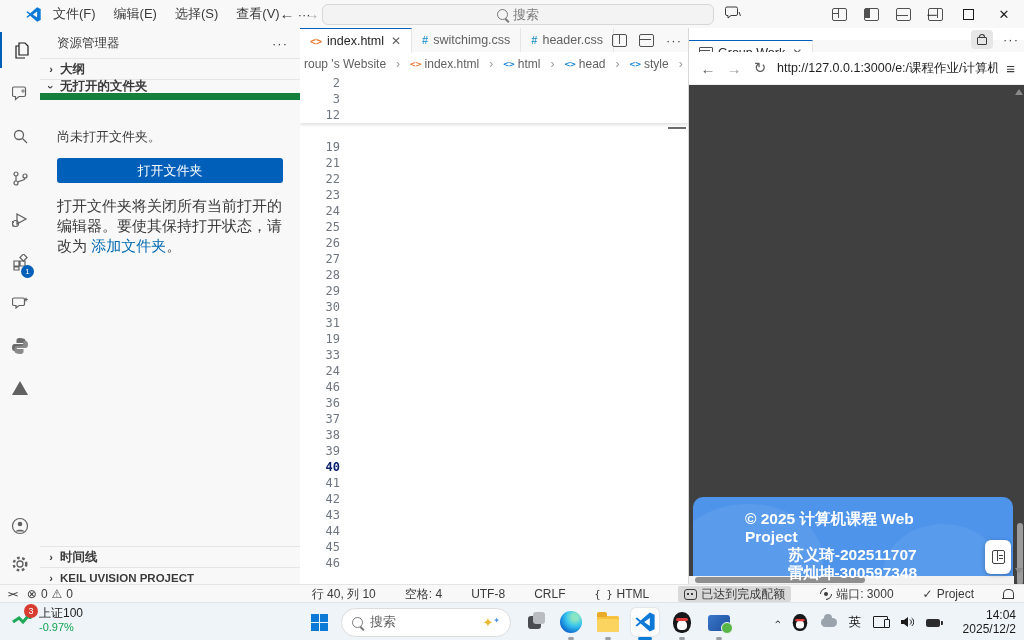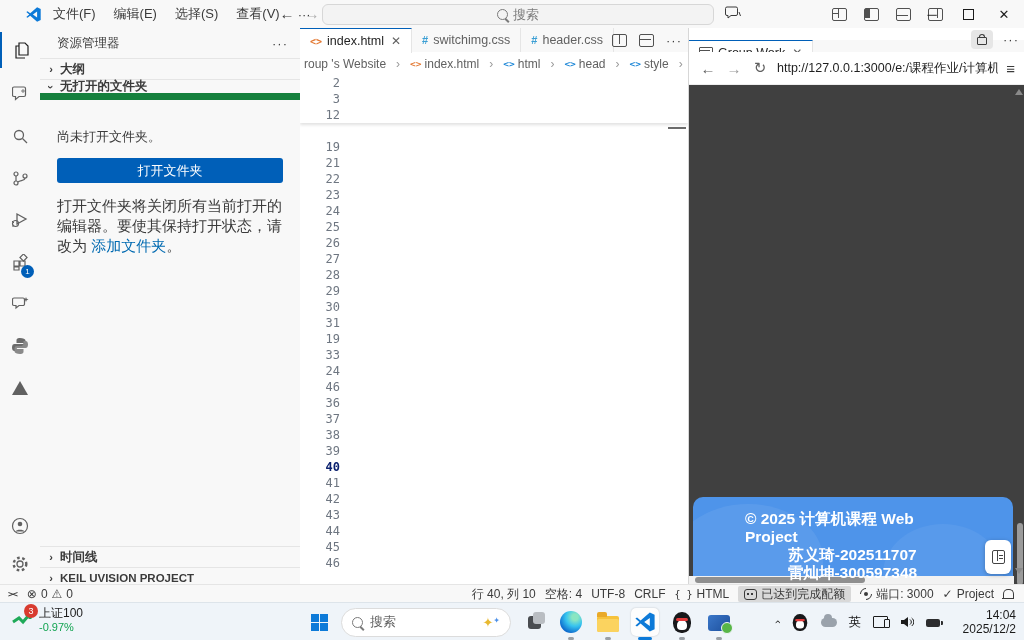--- a/index.html
+++ b/index.html
@@ -93,21 +93,21 @@
   #v-scroll{position:absolute;right:0;top:0;width:11px;bottom:8px;}
   .scr-arrow{position:absolute;left:1px;width:0;height:0;border-left:4px solid transparent;border-right:4px solid transparent;}
   #v-up{top:4px;border-bottom:6px solid #8a8a8a;}
   #v-dn{bottom:2px;border-top:6px solid #8a8a8a;}
   #v-thumb{position:absolute;right:2px;top:438px;width:6px;height:62px;background:#9b9b9b;border-radius:3px;}
   #h-scroll{position:absolute;left:0;right:11px;bottom:0;height:8px;background:#f2f2f2;}
   #h-thumb{position:absolute;left:6px;top:1px;width:170px;height:6px;background:#8f8f8f;border-radius:3px;}
   
   #statusbar{position:absolute;left:0;top:584px;width:1024px;height:18px;background:#f8f8f8;border-top:1px solid #e5e5e5;font-size:12px;color:#3b3b3b;}
   #st-left{position:absolute;left:8px;top:0;height:18px;display:flex;align-items:center;gap:10px;}
-  #st-right{position:absolute;right:10px;top:0;height:18px;display:flex;align-items:center;gap:9px;}
+  #st-right{position:absolute;right:10px;top:0;height:18px;display:flex;align-items:center;gap:29px;}
   .st-item{display:flex;align-items:center;gap:4px;white-space:nowrap;}
   .st-item.hl{background:#d9d9d9;border-radius:2px;padding:0 6px;height:16px;}
   .remote-ic{font-family:"DejaVu Sans Mono",monospace;font-size:9px;letter-spacing:-1px;font-weight:bold;}
   .robot{width:11px;height:9px;border:1px solid #3b3b3b;border-radius:3px;position:relative;}
   .robot::before{content:"";position:absolute;left:2px;top:3px;width:2px;height:2px;background:#3b3b3b;box-shadow:4px 0 0 #3b3b3b;}
   .port-ic{width:4px;height:4px;background:#3b3b3b;border-radius:50%;position:relative;margin:0 4px;}
   .port-ic::before{content:"";position:absolute;left:-4px;top:-4px;width:10px;height:10px;border:1px solid #3b3b3b;border-radius:50%;border-top-color:transparent;border-bottom-color:transparent;transform:rotate(45deg);}
   .bell{width:9px;height:9px;border:1px solid #3b3b3b;border-radius:5px 5px 0 0;border-bottom:none;position:relative;}
   .bell::after{content:"";position:absolute;left:-2px;bottom:0;width:11px;height:1px;background:#3b3b3b;}
   

